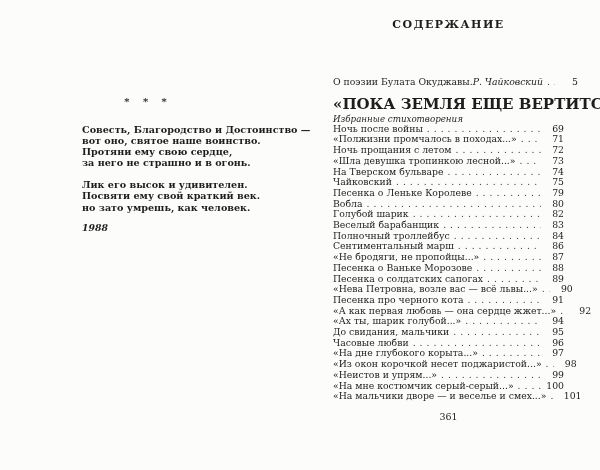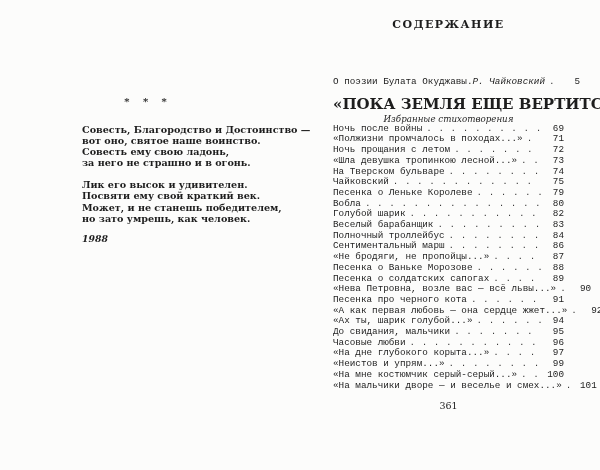--- a/index.html
+++ b/index.html
@@ -55,21 +55,20 @@
     font-weight: bold;
     font-size: 11px;
     letter-spacing: 1.5px;
     white-space: nowrap;
   }
   .toc-row {
     display: flex;
     align-items: flex-start;
     font-size: 9.3px;
     line-height: 10.7px;
-    font-family: Liberation Mono, monospace;
   }
   .toc-row .title { white-space: nowrap; }
   .toc-row .author { white-space: nowrap; font-style: italic; }
   .dots {
     flex: 1 1 auto;
     overflow: hidden;
     white-space: nowrap;
     margin: 0 3px 0 4px;
     min-width: 8px;
   }
@@ -87,21 +86,21 @@
   .intro-row { margin-top: 46px; }
   .section-title {
     margin-top: 7px;
     text-align: center;
     font-weight: bold;
     font-size: 15px;
     white-space: nowrap;
   }
   .section-subtitle {
     margin-top: 1px;
-    text-align: center;
+    text-align: left;
     font-style: italic;
     font-size: 8.7px;
   }
   .toc-list { }
   .folio {
     margin-top: 9px;
     text-align: center;
     font-size: 9.5px;
   }
 </style>
@@ -112,32 +111,31 @@
 
   <div class="left-page">
     <div class="asterisks">* * *</div>
 
     <div class="stanza">
 
         <div class="poem-line">Совесть, Благородство и Достоинство —</div>
 
         <div class="poem-line">вот оно, святое наше воинство.</div>
 
-        <div class="poem-line">Совесть ему свою ладонь,</div>
+        <div class="poem-line">Протяни ему свою сердце,</div>
 
         <div class="poem-line">за него не страшно и в огонь.</div>
       </div>
 
     <div class="stanza">
 
         <div class="poem-line">Лик его высок и удивителен.</div>
 
         <div class="poem-line">Посвяти ему свой краткий век.</div>
 
-        <div class="poem-line">Может, и не станешь победителем,</div>
 
         <div class="poem-line">но зато умрешь, как человек.</div>
       </div>
 
     <div class="poem-year">1988</div>
   </div>
 
   <div class="right-page">
     <div class="toc-header">СОДЕРЖАНИЕ</div>
 
@@ -279,20 +277,25 @@
           <span class="dots"></span>
           <span class="pageno">96</span>
         </div>
 
         <div class="toc-row">
           <span class="title">«На дне глубокого корыта...»</span>
           <span class="dots"></span>
           <span class="pageno">97</span>
         </div>
 
+        <div class="toc-row">
+          <span class="title">«Из окон корочкой несет поджаристой...»</span>
+          <span class="dots"></span>
+          <span class="pageno">98</span>
+        </div>
 
         <div class="toc-row">
           <span class="title">«Неистов и упрям...»</span>
           <span class="dots"></span>
           <span class="pageno">99</span>
         </div>
 
         <div class="toc-row">
           <span class="title">«На мне костюмчик серый-серый...»</span>
           <span class="dots"></span>

